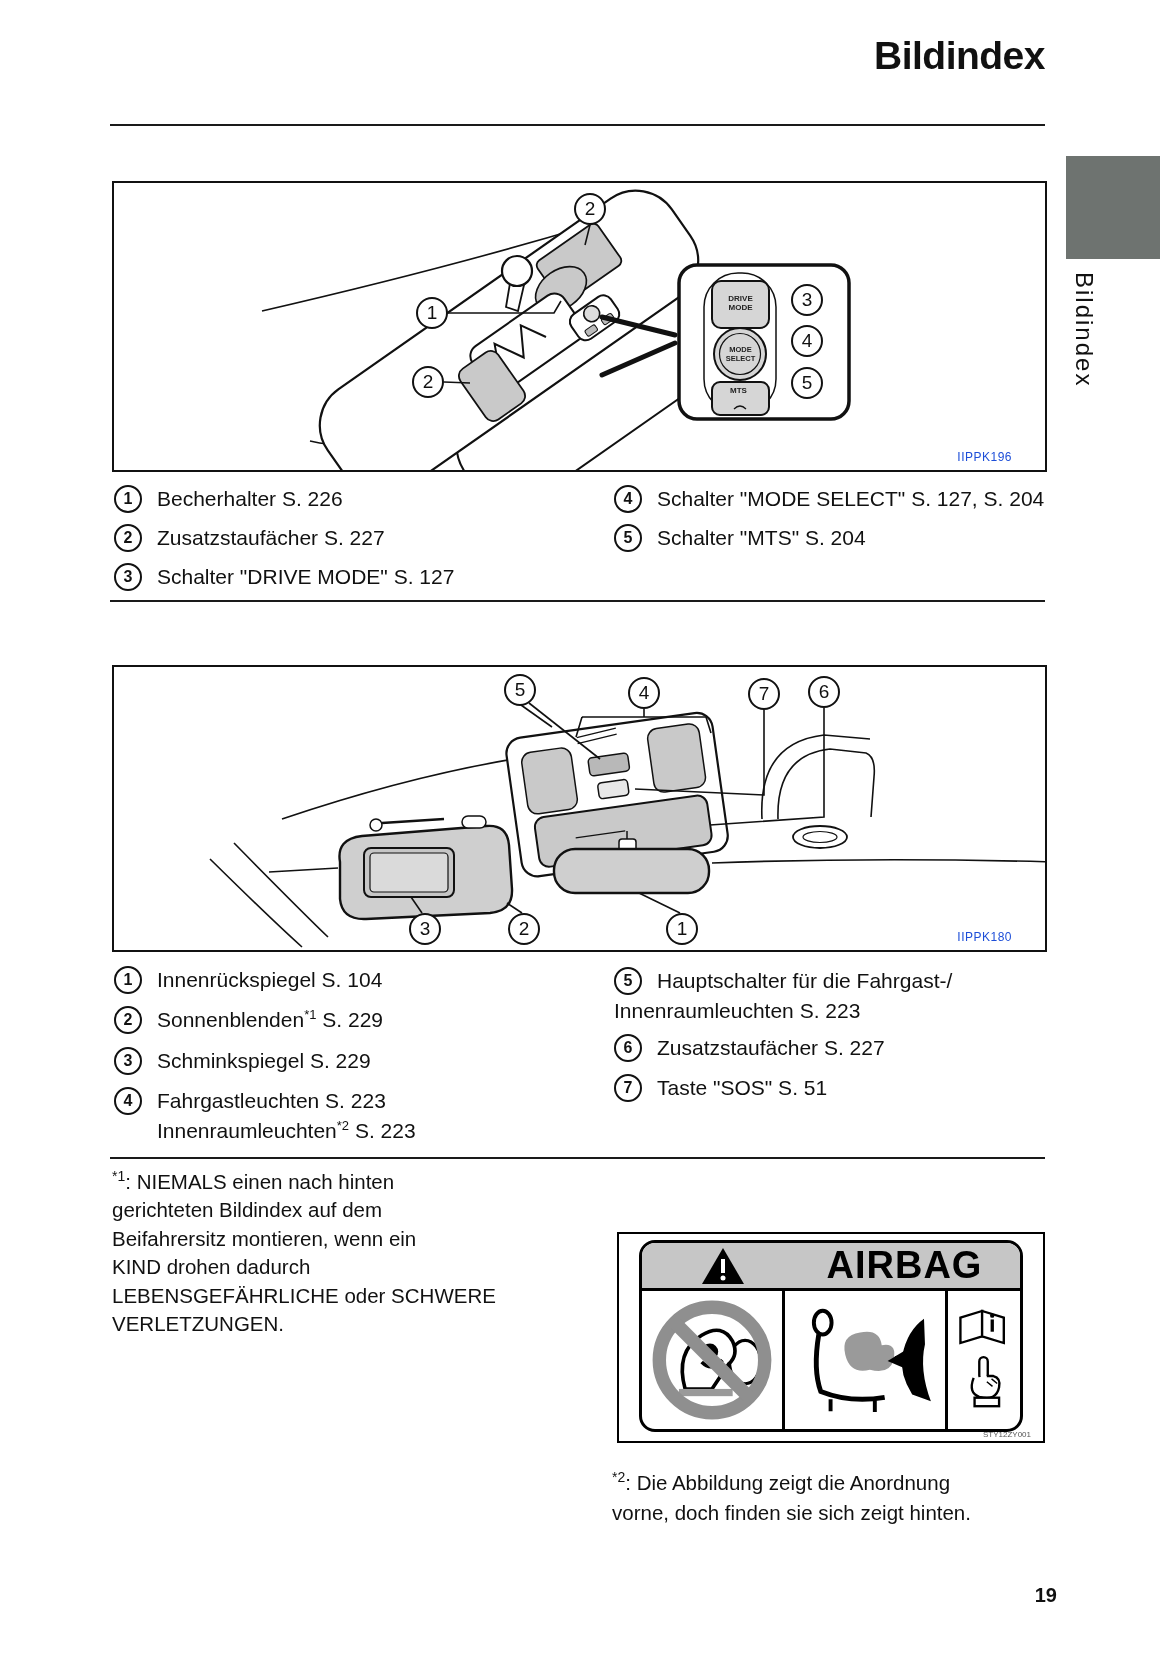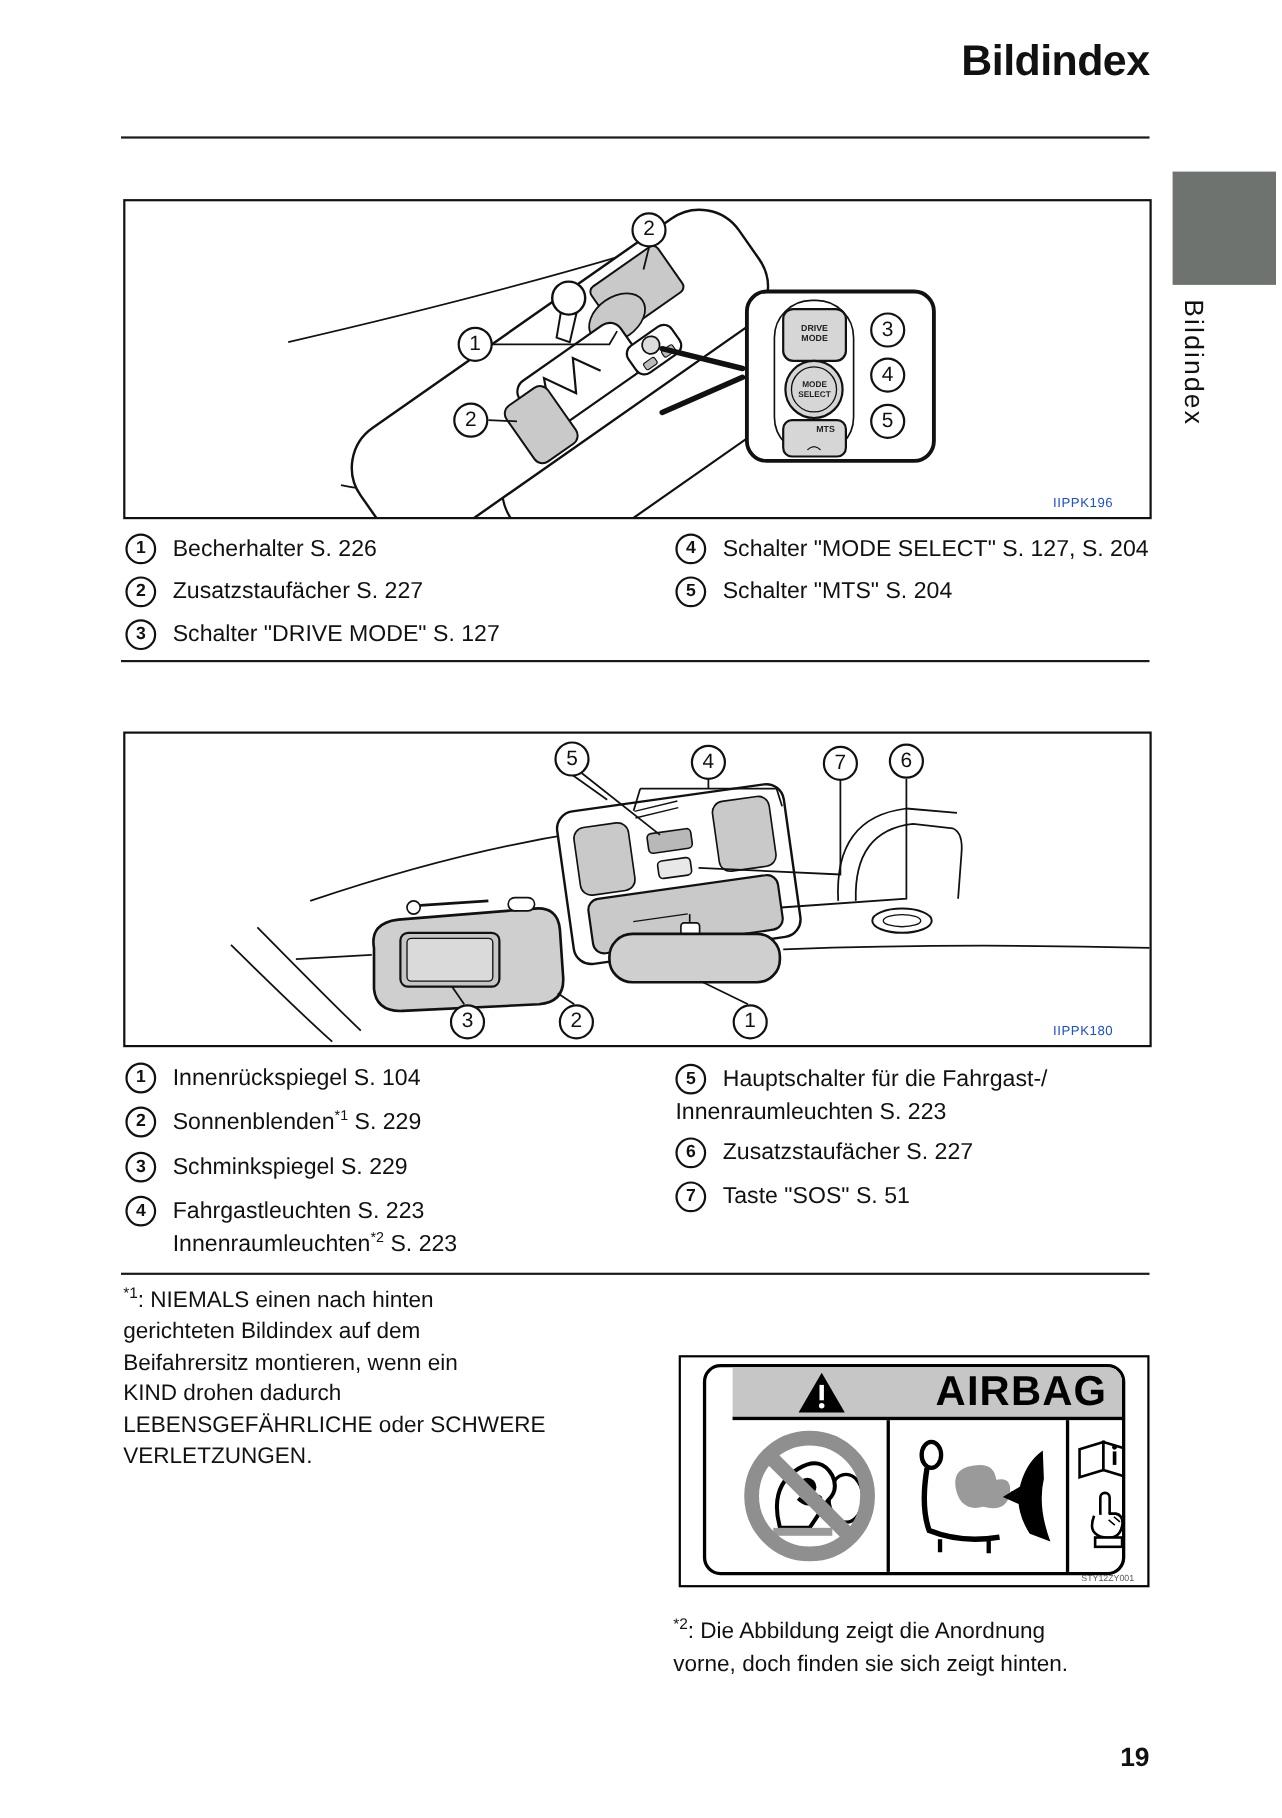--- a/index.html
+++ b/index.html
@@ -18,30 +18,30 @@
   .leg-row{position:absolute;display:flex;align-items:center;gap:15px;font-size:21px;white-space:nowrap;}
   .leg-num{width:28px;height:28px;border:2.2px solid #111;border-radius:50%;box-sizing:border-box;flex:0 0 28px;
            display:flex;align-items:center;justify-content:center;font-size:16px;font-weight:bold;}
   .leg-cont{position:absolute;font-size:21px;white-space:nowrap;}
   sup{font-size:13px;line-height:0;}
   .fn{position:absolute;font-size:20.5px;line-height:28.4px;color:#111;}
   .fn sup{font-size:14px;}
   .airbag-outer{position:absolute;left:617px;top:1232px;width:428px;height:211px;border:2px solid #000;
                 box-sizing:border-box;padding:6px 20px 9px 20px;background:#fff;}
   .airbag-inner{width:100%;height:100%;border:3px solid #000;border-radius:16px;overflow:hidden;
-                display:flex;flex-direction:column;box-sizing:border-box;padding-left:24px;}
+                display:flex;flex-direction:column;box-sizing:border-box;}
   .airbag-head{height:45px;background:#c6c6c6;border-bottom:3px solid #000;position:relative;flex:0 0 45px;}
   .airbag-word{position:absolute;left:155px;top:1px;width:215px;text-align:center;font-size:38px;font-weight:bold;letter-spacing:1px;color:#000;}
   .airbag-body{flex:1;display:flex;}
   .airbag-cell{display:flex;align-items:center;justify-content:center;box-sizing:border-box;}
   .cell1{flex:0 0 143px;border-right:3px solid #000;}
   .cell2{flex:0 0 163px;border-right:3px solid #000;}
   .cell3{flex:1;}
   .label-code{position:absolute;right:12px;bottom:2px;font-size:8px;color:#555;}
-  .pagenum{position:absolute;right:120px;top:1584px;font-size:24px;font-weight:bold;}
+  .pagenum{position:absolute;right:108px;top:1584px;font-size:20px;font-weight:bold;}
 </style>
 </head>
 <body>
 
 <div class="page">
 
   <div class="title">Bildindex</div>
   <div class="hr" style="left:110px;top:124px;width:935px;"></div>
 
   <div class="tab-square"></div>
@@ -99,21 +99,21 @@
       <path d="M 620,226 q 6,-6 12,0" fill="none" stroke="#111" stroke-width="1.2"></path>
     </svg>
     <div class="btn-label" style="left:598px;top:111px;width:57px;font-size:8px;line-height:9px;">
       <div>DRIVE</div>
       <div>MODE</div>
     </div>
     <div class="btn-label" style="left:599px;top:163px;width:55px;font-size:7.5px;line-height:8.5px;">
       <div>MODE</div>
       <div>SELECT</div>
     </div>
-    <div class="btn-label" style="left:598px;top:203px;width:53px;font-size:8px;line-height:9px;margin-left:12px;">MTS</div>
+    <div class="btn-label" style="left:598px;top:203px;width:53px;font-size:8px;line-height:9px;">MTS</div>
     <div class="callout" style="left:460px;top:10px;">2</div>
     <div class="callout" style="left:302px;top:114px;">1</div>
     <div class="callout" style="left:298px;top:183px;">2</div>
     <div class="callout" style="left:677px;top:101px;">3</div>
     <div class="callout" style="left:677px;top:142px;">4</div>
     <div class="callout" style="left:677px;top:184px;">5</div>
     <div class="figcode">IIPPK196</div>
   </div>
 
   <div class="leg-row" style="left:114px;top:485px;">

